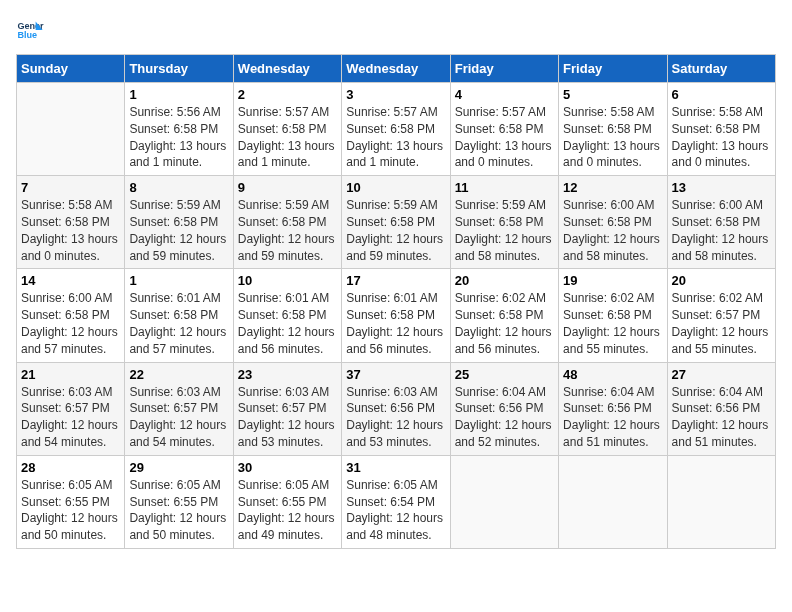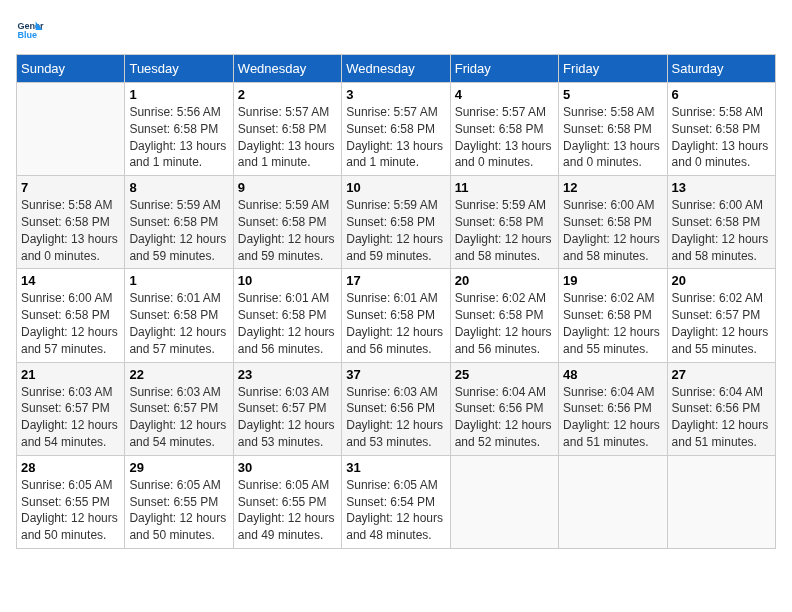--- a/index.html
+++ b/index.html
@@ -41,21 +41,21 @@
       width: 100%;
       border-collapse: collapse;
       font-size: 11px;
     }
     thead tr th {
       background-color: #1565C0;
       color: #fff;
       padding: 6px 4px;
       text-align: left;
       font-size: 13px;
-      font-weight: normal;
+      font-weight: bold;
       border: 1px solid #ccc;
     }
     tbody tr td {
       border: 1px solid #ccc;
       vertical-align: top;
       padding: 4px 4px;
       min-height: 80px;
       height: 90px;
       width: calc(100% / 7);
     }
@@ -94,21 +94,21 @@
   <div class="title-area">
     <div class="month-title"></div>
     <div class="location-title"></div>
   </div>
 </div>
 
 <table>
   <thead>
     <tr>
     <th>Sunday</th>
-        <th>Tuesday</th>
+        <th>Thursday</th>
         <th>Wednesday</th>
         <th>Wednesday</th>
         <th>Friday</th>
         <th>Friday</th>
         <th>Saturday</th>
       </tr>
   </thead>
   <tbody id="calendar-body">
   <tr>
         <td class="empty-cell"></td>

